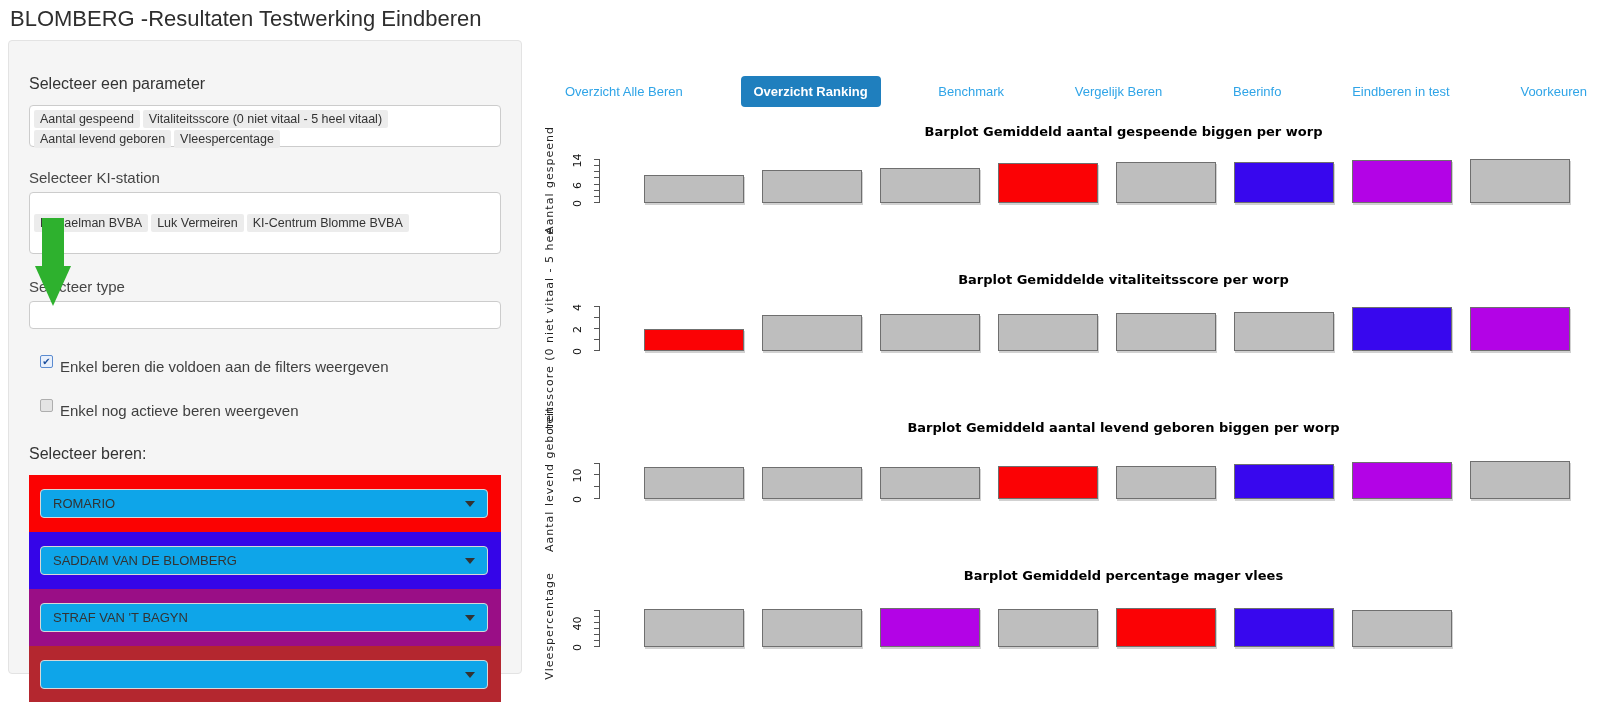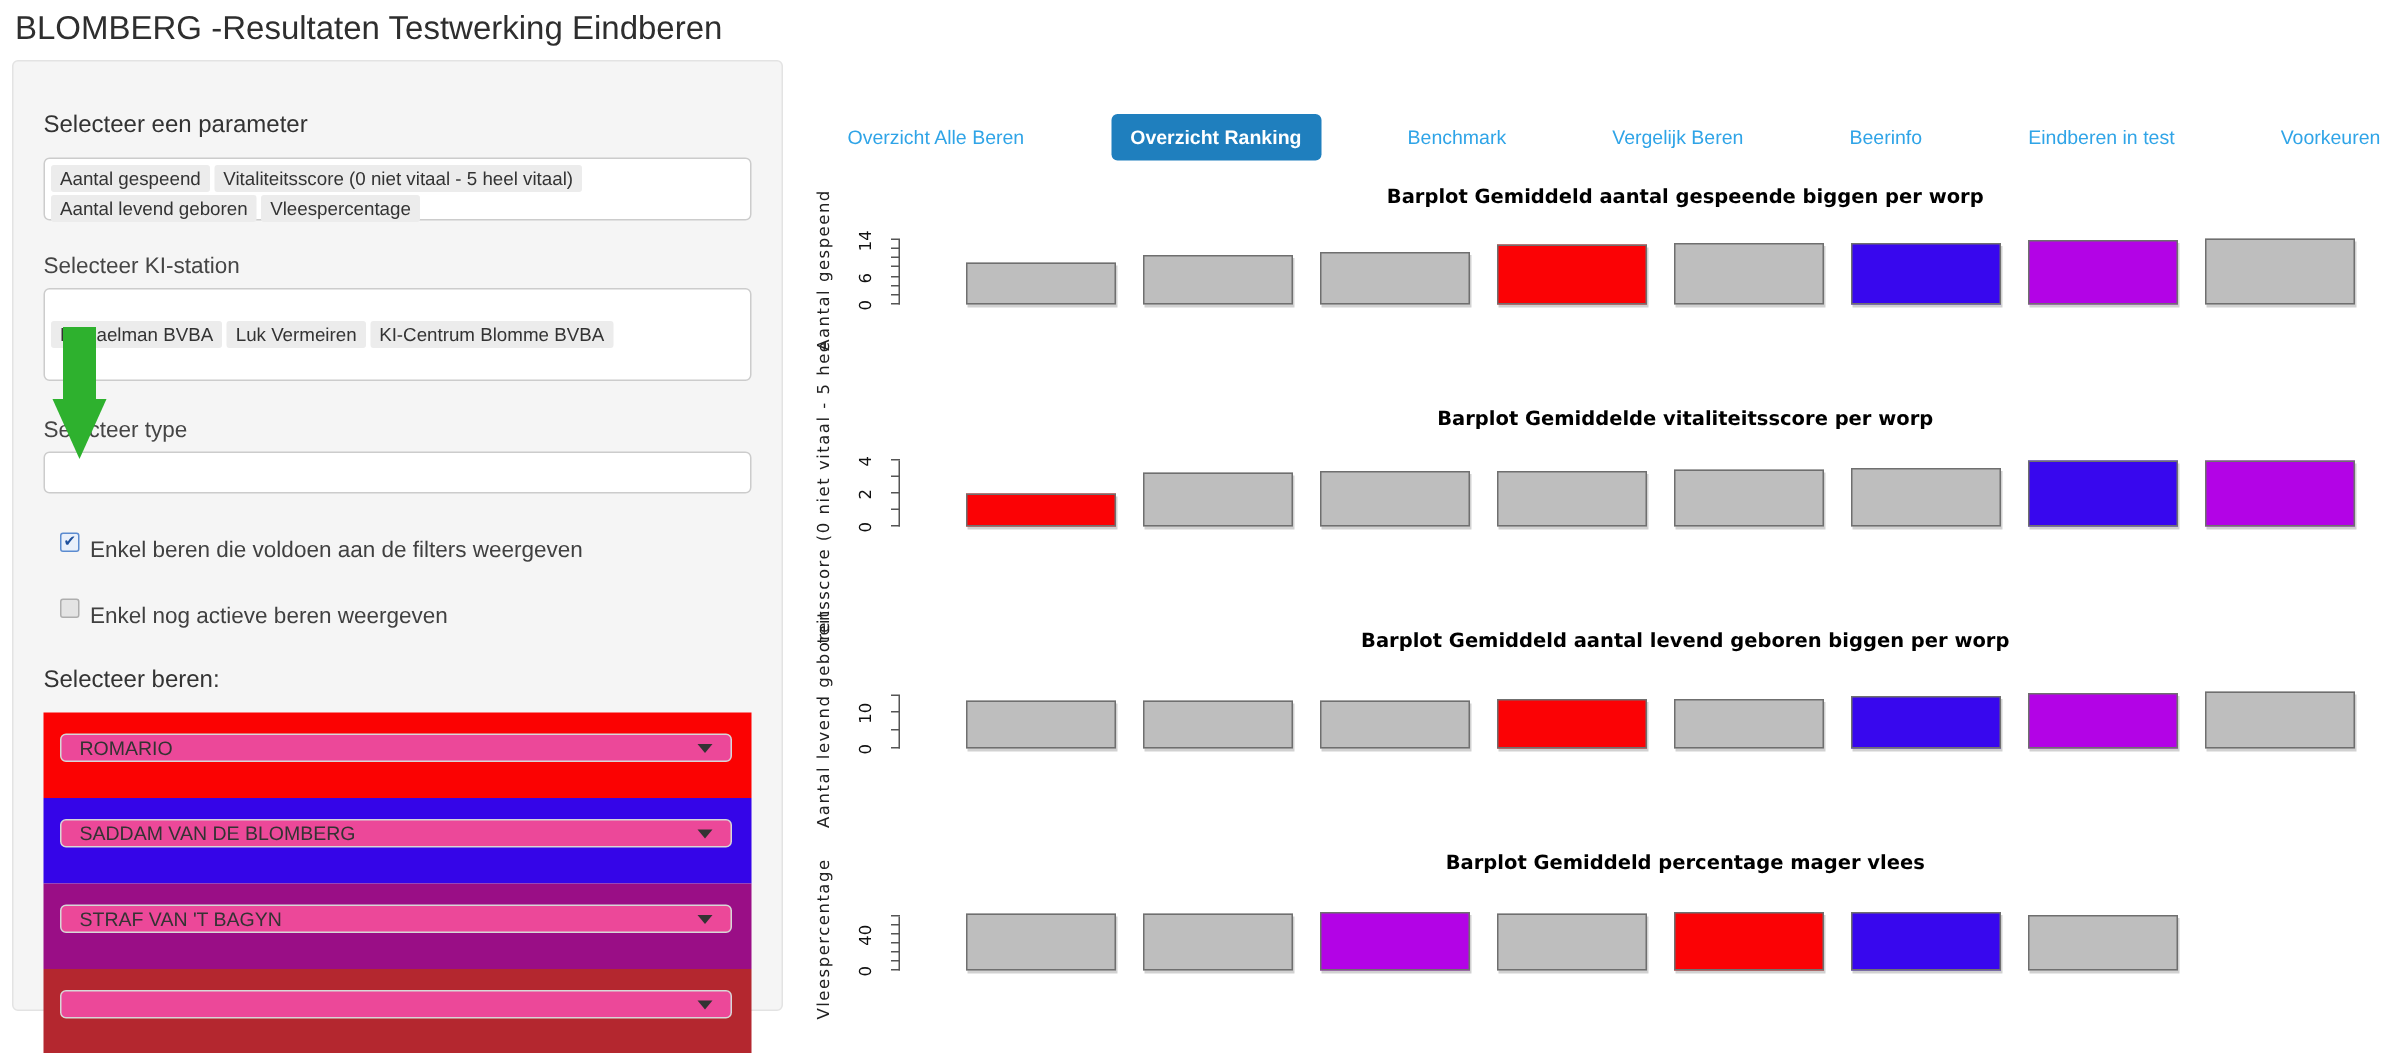--- a/index.html
+++ b/index.html
@@ -24,21 +24,21 @@
   .cb-row { display:flex; align-items:flex-start; margin-top:26px; padding-left:11px; }
   .cb-row + .cb-row { margin-top:24px; }
   .cb-box { width:13px; height:13px; border-radius:2px; margin-right:7px; flex:none;
     font-size:10px; line-height:12px; text-align:center; }
   .cb-box.checked { background:#e9f0fb; border:1px solid #5b8bd0; color:#1d4f9c; }
   .cb-box.unchecked { background:#e4e4e4; border:1px solid #aeaeae; }
   .cb-label { font-size:15px; color:#404040; margin-top:3px; }
 
   .beren-head { margin-top:26px !important; }
   .beren-row { height:57px; padding:14px 13px 14px 11px; }
-  .dd { background:#ec4899; border:1px solid #d7d7d7; border-radius:4px; height:19px;
+  .dd { background:#0ea5e9; border:1px solid #d7d7d7; border-radius:4px; height:29px;
     display:flex; align-items:center; padding:0 12px; font-size:13px; color:#333; }
   .dd .caret { margin-left:auto; width:0; height:0; border-left:5px solid transparent;
     border-right:5px solid transparent; border-top:6px solid #333; }
 
   .green-arrow { position:absolute; left:16px; top:177px; width:56px; pointer-events:none; }
   .green-arrow .shaft { width:22px; height:48px; margin:0 auto; }
   .green-arrow .head { width:0; height:0; margin:0 auto;
     border-left:18px solid transparent; border-right:18px solid transparent;
     border-top-width:40px; border-top-style:solid; }
 

